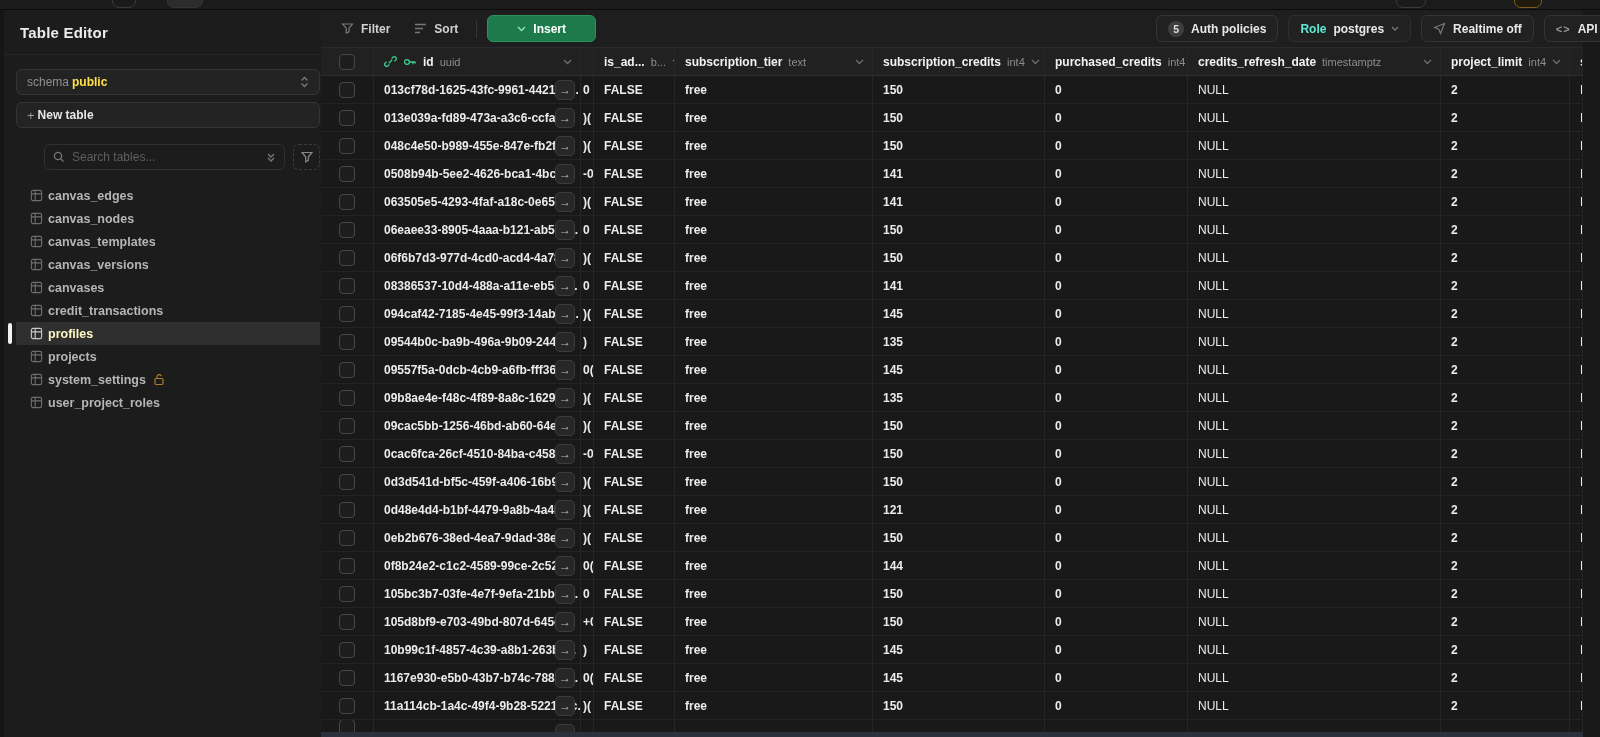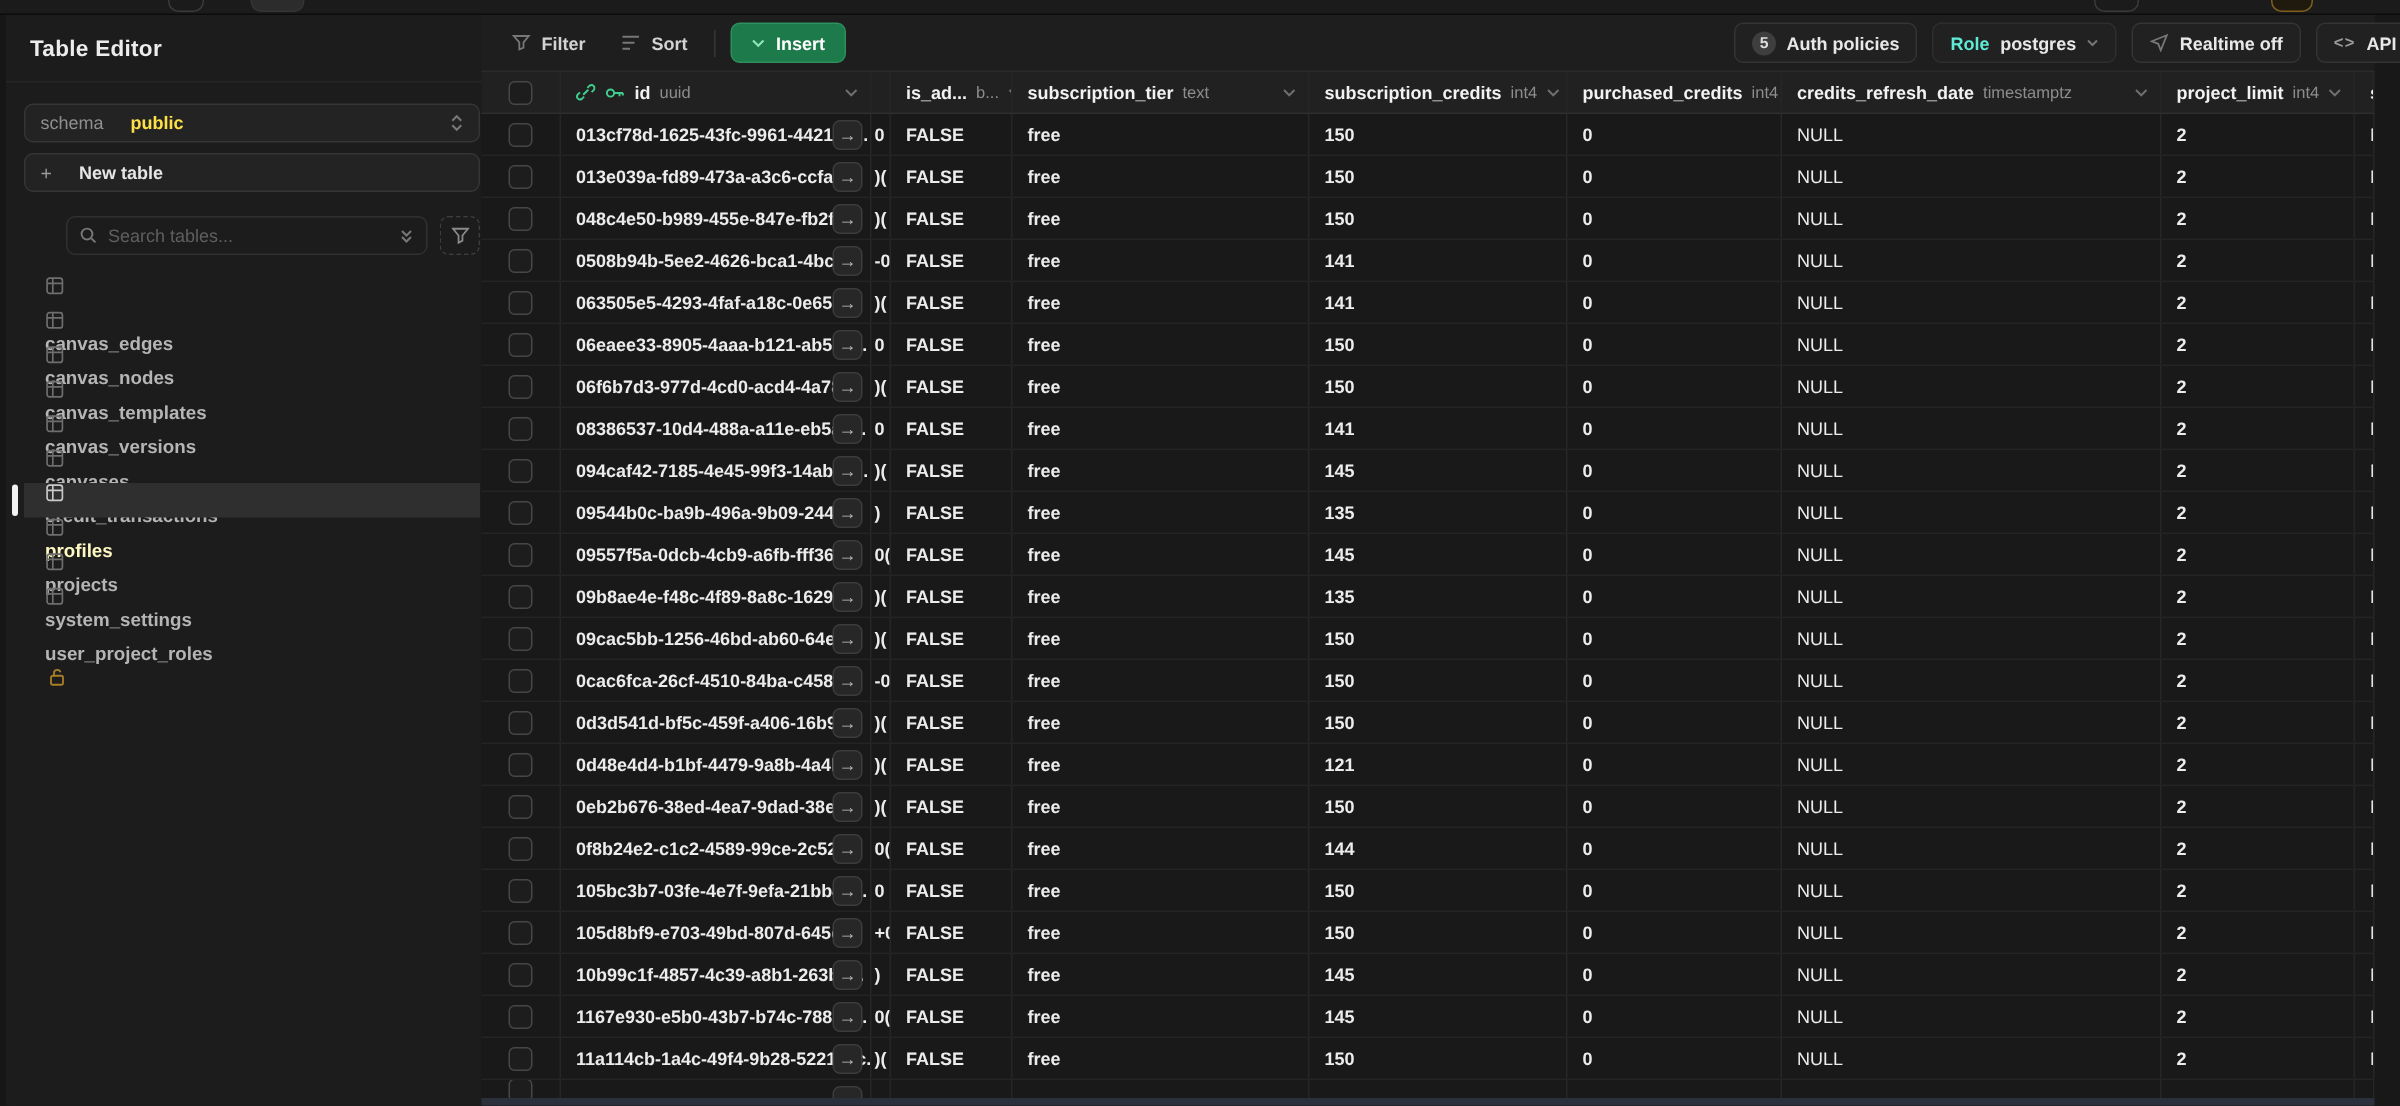--- a/index.html
+++ b/index.html
@@ -14,55 +14,55 @@
   .pill-frag.filled { background:#2c2c2c; border-color:#343434; }
   .pill-frag.amber { border-color:#7d5f1d; background:#1f1a0d; }
 
   
   .gutter { position:absolute; left:0; top:10px; width:8px; height:727px; background:#161616; }
   .sidebar { position:absolute; left:4px; top:10px; width:329px; height:727px;
     background:#1c1c1c; border-right:1px solid #2b2b2b; }
   .sb-title { height:45px; display:flex; align-items:center; padding:0 16px;
     font-size:15px; font-weight:700; color:#ececec; border-bottom:1px solid #272727; letter-spacing:.2px;}
   .sb-inner { padding:14px 12px 0 12px; }
-  .pill-btn { height:26px; display:flex; align-items:center; gap:18px; padding:0 10px;
+  .pill-btn { height:26px; display:flex; align-items:center; gap:3px; padding:0 10px;
     background:#232323; border:1px solid #353535; border-radius:6px; font-size:12px; cursor:pointer;}
   .schema-label { color:#8f8f8f; }
   .schema-value { color:#fde047; font-weight:700; }
   .flex-sp { flex:1; }
   .newtable { margin-top:7px; }
   .plus { color:#9a9a9a; font-size:13px; }
   .newtable-label { color:#e6e6e6; font-weight:700; }
   .search-row { margin-top:16px; display:flex; gap:8px; }
   .search-box { flex:1; height:26px; display:flex; align-items:center; gap:7px; padding:0 8px;
     border:1px solid #303030; border-radius:6px; background:#1c1c1c;margin-left:28px; }
   .search-ph { color:#5f5f5f; font-size:12px; flex:1; }
   .icon { display:inline-flex; align-items:center; justify-content:center; color:#777; }
   .filter-mini { width:27px; height:26px; border:1px dashed #3e3e3e; border-radius:6px;
     display:flex; align-items:center; justify-content:center; color:#8a8a8a; cursor:pointer; }
   .tables-list { margin-top:14px; }
-  .side-item { position:relative; height:23px; display:flex; align-items:flex-start; gap:25px;
-    padding:0 10px 0 14px; cursor:pointer;flex-direction:column; }
+  .side-item { position:relative; height:23px; display:flex; align-items:center; gap:5px;
+    padding:0 10px 0 14px; cursor:pointer; }
   .side-item .s-icon { color:#6e6e6e; display:inline-flex; }
   .side-item .s-label { font-size:12.5px; font-weight:700; color:#b5b5b5; }
   .side-item.active { background:#2f2f2f; }
   .side-item.active .s-label { color:#fef9c3; }
   .side-item.active .s-icon { color:#c9c9c9; }
   .side-item.active::before { content:""; position:absolute; left:-8px; top:1px; bottom:1px;
     width:4px; background:#f2f2f2; border-radius:2px; }
   .s-lock { color:#a97f26; display:inline-flex; margin-left:2px; }
 
   
   .content { position:absolute; left:321px; top:10px; width:1262px; height:727px; background:#191919; }
   .toolbar { position:relative; height:38px; background:#1e1e1e; border-bottom:1px solid #2a2a2a;
     display:flex; align-items:center; padding:0 12px; }
   .tb-btn { display:flex; align-items:center; gap:7px; font-size:12px; font-weight:700;
     color:#d2d2d2; padding:0 8px; height:26px; cursor:pointer; border-radius:5px; }
   .tb-div { width:1px; height:18px; background:#363636; margin:0 10px; }
-  .insert-btn { display:flex; align-items:center; gap:7px; height:27px; padding:0 13px;
+  .insert-btn { display:flex; align-items:center; gap:7px; height:27px; padding:0 29px;
     background:#1d7a4a; border:1px solid #2d8f5d; border-radius:6px; color:#fff;
     font-size:12px; font-weight:700; cursor:pointer; }
   .insert-btn .icon { color:#8ee3ba; }
   .tb-right { position:absolute; right:-46px; top:5px; display:flex; gap:10px; }
   .chip { display:flex; align-items:center; gap:7px; height:27px; padding:0 11px;
     background:#212121; border:1px solid #343434; border-radius:6px; font-size:12px;
     font-weight:700; color:#e8e8e8; cursor:pointer; white-space:nowrap; }
   .chip .dim { color:#5eead4; }
   .badge { width:16px; height:16px; border-radius:50%; background:#3e3e3e; color:#ddd;
     font-size:10.5px; font-weight:700; display:flex; align-items:center; justify-content:center; }

